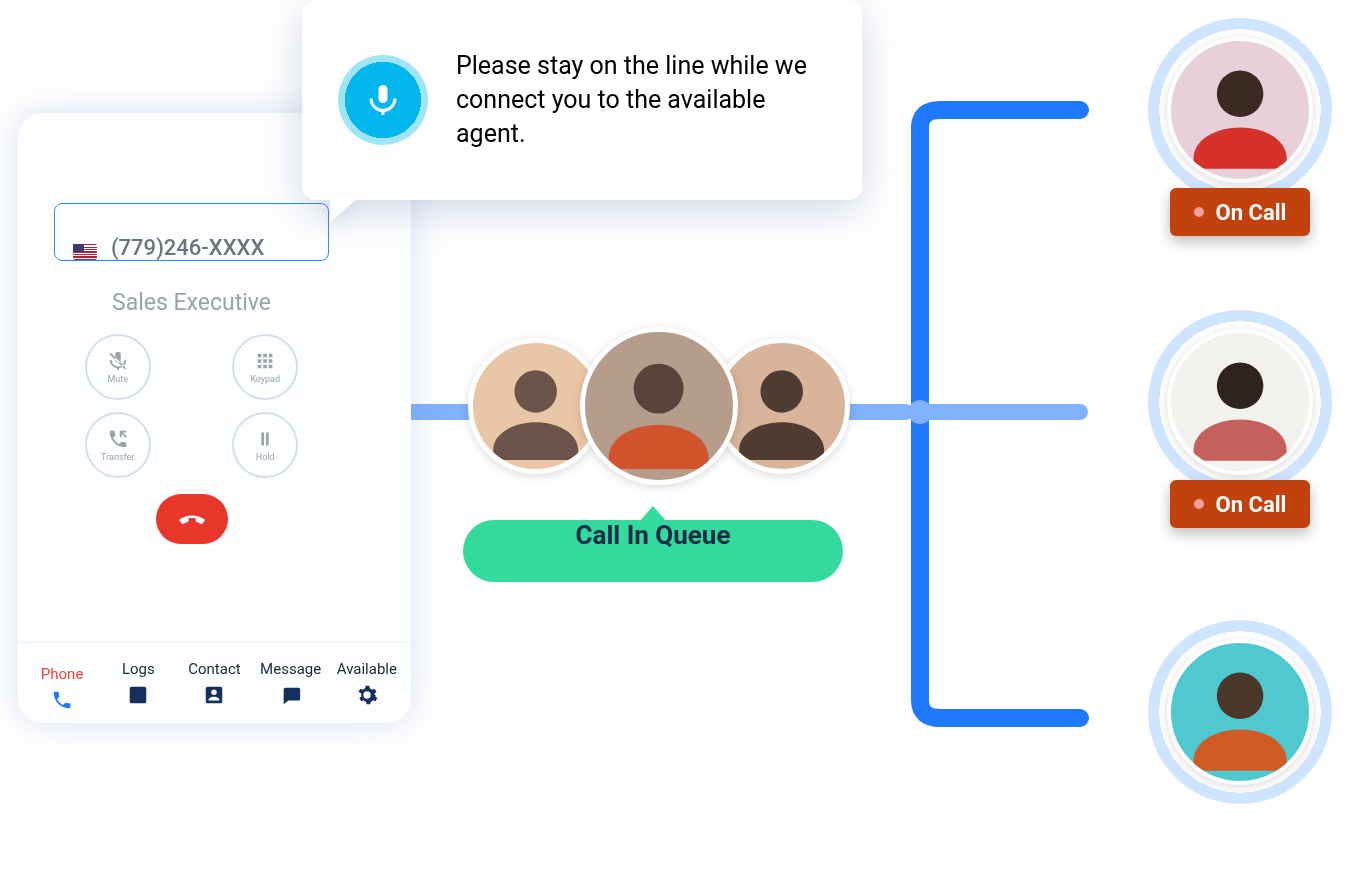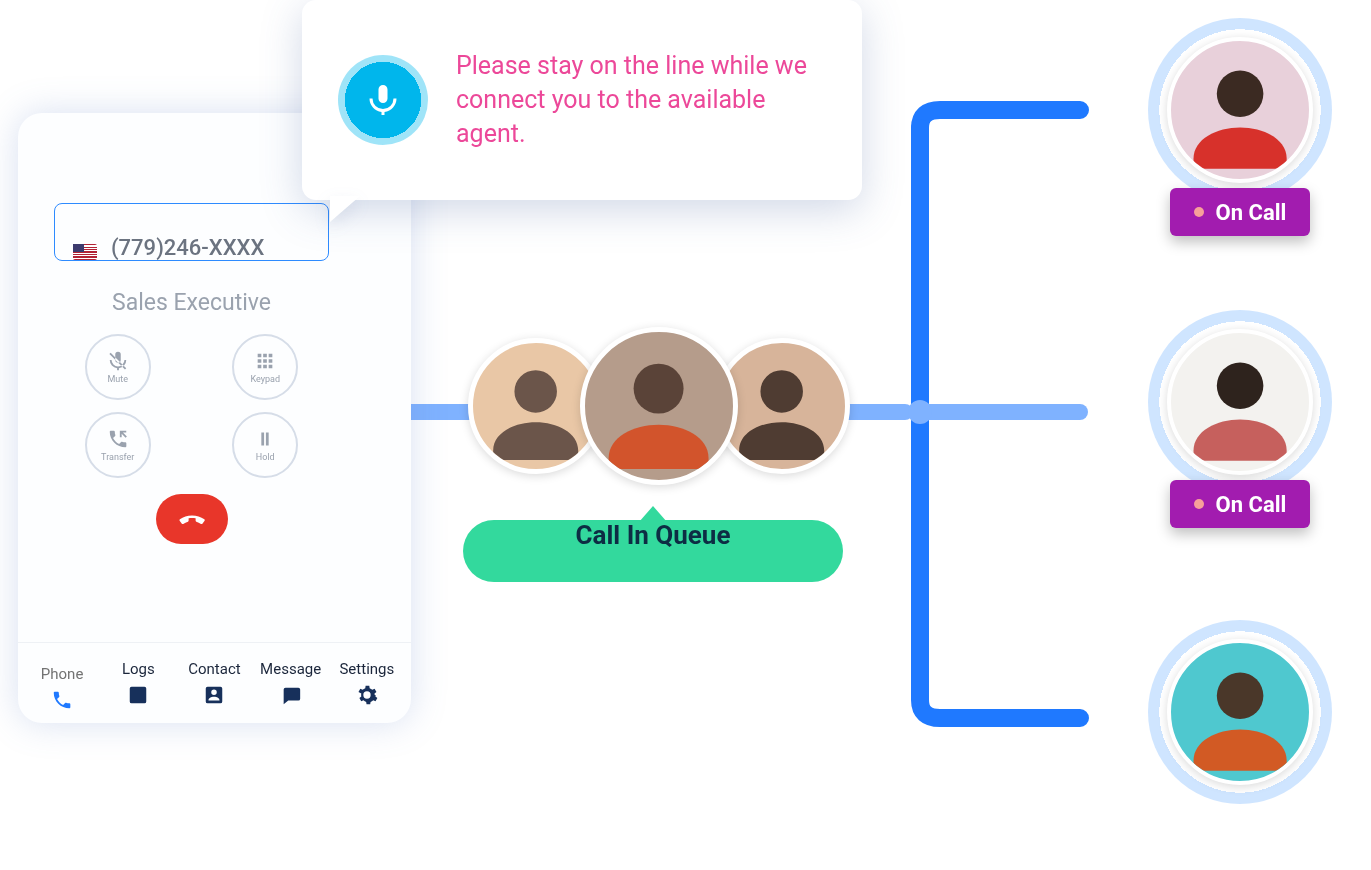--- a/index.html
+++ b/index.html
@@ -125,21 +125,21 @@
     display: flex;
     justify-content: space-around;
     align-items: center;
     padding: 0 6px;
   }
   .tab {
     display:flex; flex-direction:column; align-items:center; gap:6px;
     font-size:15px; color:#1b263b; cursor:pointer;
     width: 70px;
   }
-  .tab.active{ color:#737373;margin-top:10px; }
+  .tab.active{ color:#ef4444;margin-top:10px; }
   .tab svg{ width:22px; height:22px; fill:#17305b; }
   .tab.active svg{ fill:#1f79ff; }
 
   
   .bubble {
     position:absolute;
     left:302px;
     top:0;
     width:560px;
     height:200px;
@@ -164,21 +164,21 @@
     filter: drop-shadow(0 6px 8px rgba(70,100,160,0.12));
   }
   .mic-badge{
     width:90px;height:90px;border-radius:50%;
     background: radial-gradient(circle, #00b6ec 0 60%, #9fe4f8 60% 78%, #e7f8ff 78% 100%);
     display:flex;align-items:center;justify-content:center;
     flex:0 0 auto;
   }
   .mic-badge svg{ width:36px; height:36px; fill:#fff; }
   .bubble-text{
-    font-size:25px; line-height:1.35; color:#ec4899; font-weight:400;
+    font-size:25px; line-height:1.35; color:#000000; font-weight:400;
   }
 
   
   .queue {
     position:absolute;
     left: 468px;
     top: 338px;
     display:flex;
   }
   .avatar {
@@ -237,21 +237,21 @@
     height:48px;
     padding:0 24px;
     border-radius:6px;
     color:#fff;
     font-size:22px;
     font-weight:700;
     display:flex;align-items:center;gap:12px;
     box-shadow: 0 6px 14px rgba(0,0,0,0.25);
     z-index:2;
   }
-  .status.oncall{ background:#a21caf; }
+  .status.oncall{ background:#c2410c; }
   .status.available{ background:#0fb85a; }
   .status .dot{ width:10px;height:10px;border-radius:50%; }
   .status.oncall .dot{ background:#f7a09a; }
   .status.available .dot{ background:#7ff2ae; }
   .agent.a3 .ring .avatar{ background:#4fc8cf; }
 
   
 </style>
 </head>
 <body>
@@ -332,21 +332,21 @@
             <path d="M5 3h14a2 2 0 0 1 2 2v14a2 2 0 0 1-2 2H5a2 2 0 0 1-2-2V5a2 2 0 0 1 2-2zm7 3a3 3 0 1 0 0 6 3 3 0 0 0 0-6zm-6 12h12c0-2.7-2.7-4-6-4s-6 1.3-6 4z"></path>
           </svg>
       </div>
       <div class="tab">
         <span>Message</span>
         <svg viewBox="0 0 24 24">
             <path d="M4 4h16a2 2 0 0 1 2 2v10a2 2 0 0 1-2 2H9l-5 4V6a2 2 0 0 1 2-2z"></path>
           </svg>
       </div>
       <div class="tab">
-        <span>Settings</span>
+        <span>Available</span>
         <svg viewBox="0 0 24 24">
             <path d="M12 8a4 4 0 1 0 0 8 4 4 0 0 0 0-8zm9.4 4c0 .6-.1 1.1-.2 1.7l2.1 1.6-2 3.5-2.5-1a8 8 0 0 1-2.9 1.7l-.4 2.6h-4l-.4-2.6a8 8 0 0 1-2.9-1.7l-2.5 1-2-3.5 2.1-1.6c-.1-.6-.2-1.1-.2-1.7s.1-1.1.2-1.7L2.7 8.7l2-3.5 2.5 1a8 8 0 0 1 2.9-1.7L10.5 2h4l.4 2.6a8 8 0 0 1 2.9 1.7l2.5-1 2 3.5-2.1 1.6c.1.6.2 1.1.2 1.7z"></path>
           </svg>
       </div>
     </div>
   </div>
 
   <div class="bubble">
     <div class="mic-badge">
       <svg viewBox="0 0 24 24">

